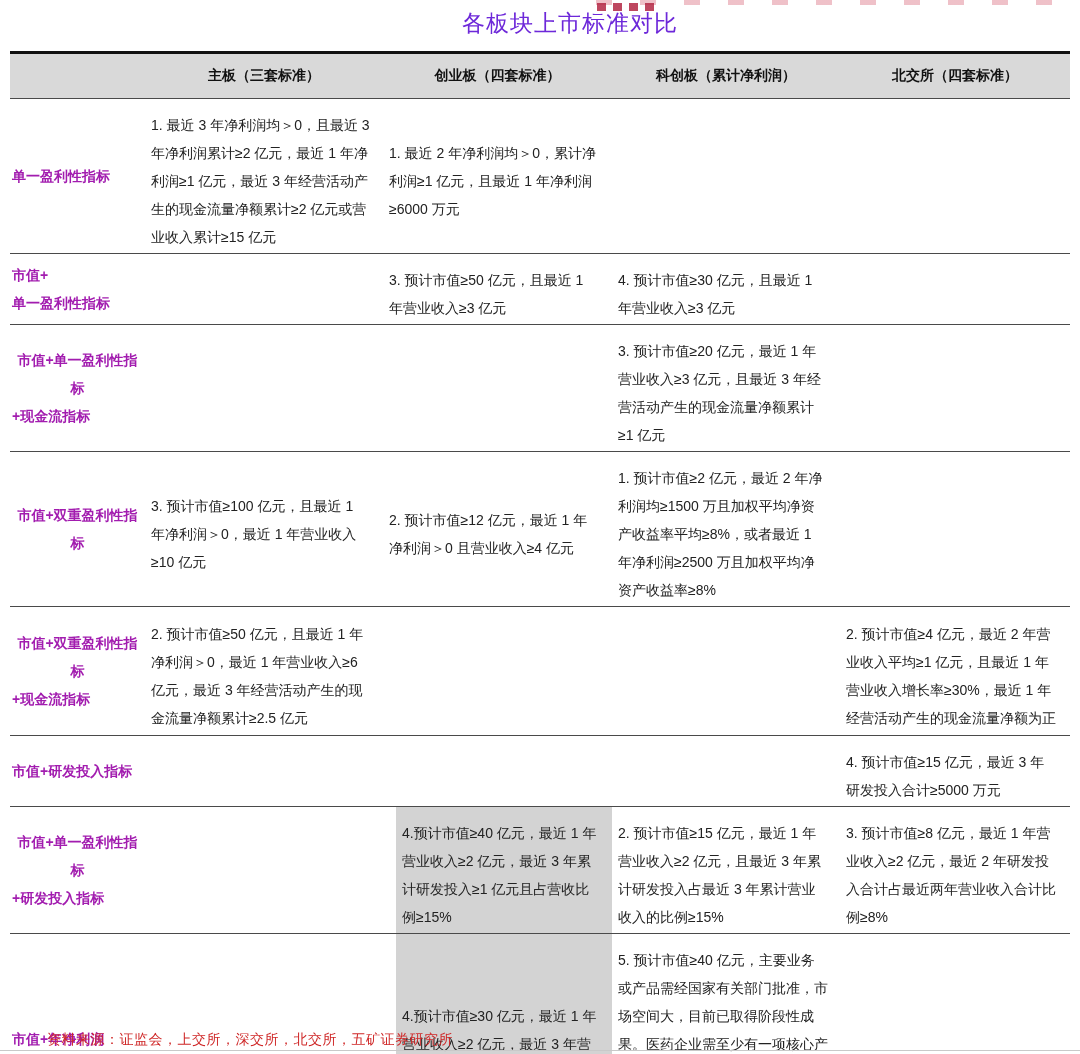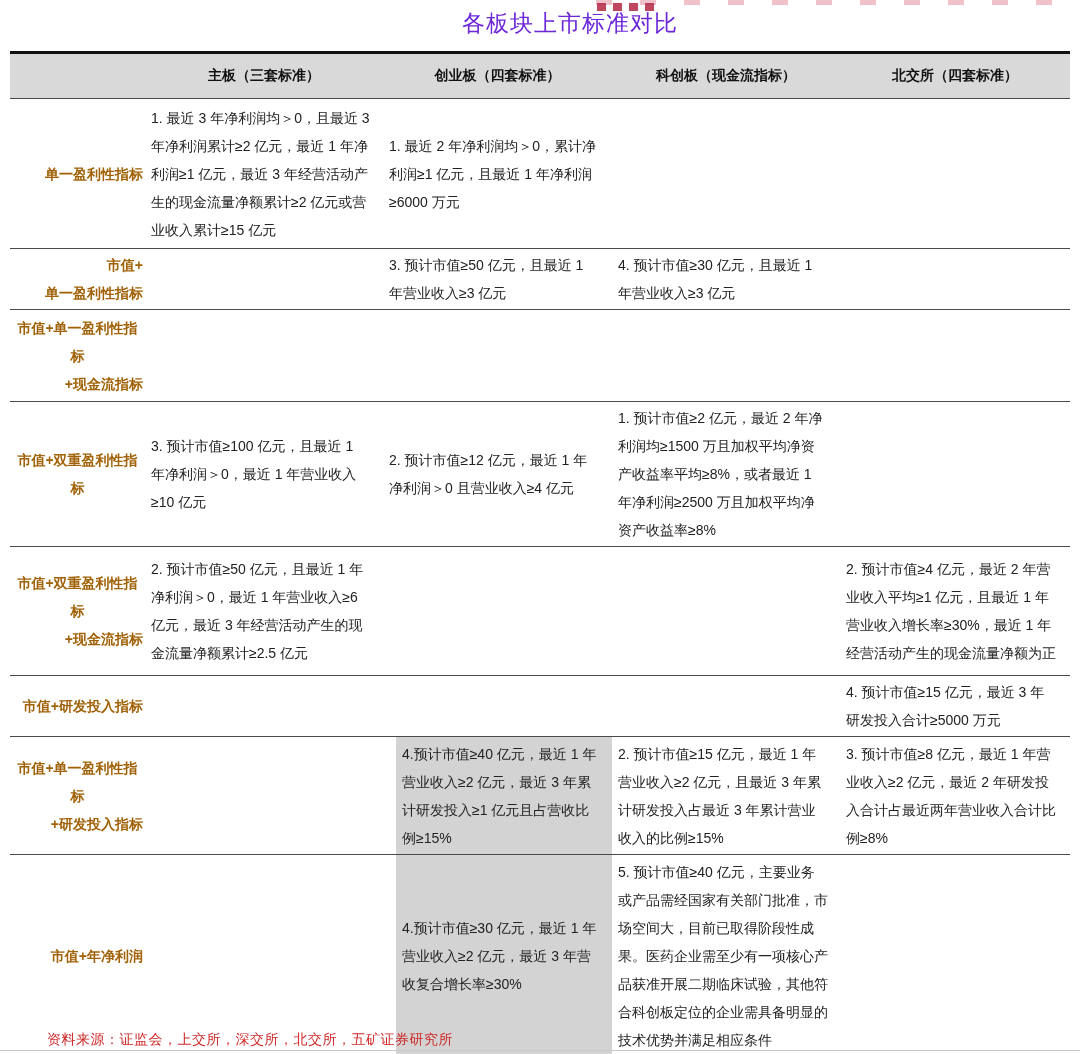--- a/index.html
+++ b/index.html
@@ -38,28 +38,28 @@
   }
   .trow:first-child{border-top:none;}
   .thead{
     background:#d9d9d9;height:44px;
   }
   .thead .th{
     display:flex;align-items:center;justify-content:center;
     font-weight:bold;font-size:14px;color:#111;
   }
   .tlabel{
-    display:flex;flex-direction:column;align-items:flex-end;justify-content:center;
-    font-weight:bold;line-height:28px;text-align:center;color:#a16207;
+    display:flex;flex-direction:column;align-items:flex-start;justify-content:center;
+    font-weight:bold;line-height:28px;text-align:center;color:#a21caf;
     padding:0 2px;
   }
   .tcell{
     display:flex;align-items:center;
     line-height:28px;color:#222;
-    padding:2px 12px 2px 6px;
+    padding:12px 12px 2px 6px;
   }
   .hl{background:#d3d3d3;margin-left:13px;}
   .r1{min-height:149px;}
   .r2{min-height:58px;}
   .r3{min-height:91px;}
   .r4{min-height:135px;}
   .r5{min-height:128px;}
   .r6{min-height:54px;}
   .r7{min-height:117px;}
   .r8{min-height:202px;}
@@ -78,21 +78,21 @@
 <div class="top-marks-dark"></div>
 
 <h1 class="title">各板块上市标准对比</h1>
 
 <div class="tbl">
 
   <div class="trow thead">
     <div class="th"></div>
     <div class="th">主板（三套标准）</div>
     <div class="th">创业板（四套标准）</div>
-    <div class="th">科创板（现金流指标）</div>
+    <div class="th">科创板（累计净利润）</div>
     <div class="th">北交所（四套标准）</div>
   </div>
 
   <div class="trow r1">
     <div class="tlabel">
       <span>单一盈利性指标</span>
       <span></span>
     </div>
     <div class="tcell">
         <div>1. 最近 3 年净利润均＞0，且最近 3 年净利润累计≥2 亿元，最近 1 年净利润≥1 亿元，最近 3 年经营活动产生的现金流量净额累计≥2 亿元或营业收入累计≥15 亿元</div>
@@ -132,20 +132,23 @@
       <span>市值+单一盈利性指标</span>
       <span>+现金流指标</span>
     </div>
     <div class="tcell">
         <div></div>
       </div>
     <div class="tcell">
         <div></div>
       </div>
     <div class="tcell">
+        <div>3. 预计市值≥20 亿元，最近 1 年营业收入≥3 亿元，且最近 3 年经营活动产生的现金流量净额累计≥1 亿元</div>
+      </div>
+    <div class="tcell">
         <div></div>
       </div>
   </div>
 
   <div class="trow r4">
     <div class="tlabel">
       <span>市值+双重盈利性指标</span>
       <span></span>
     </div>
     <div class="tcell">

